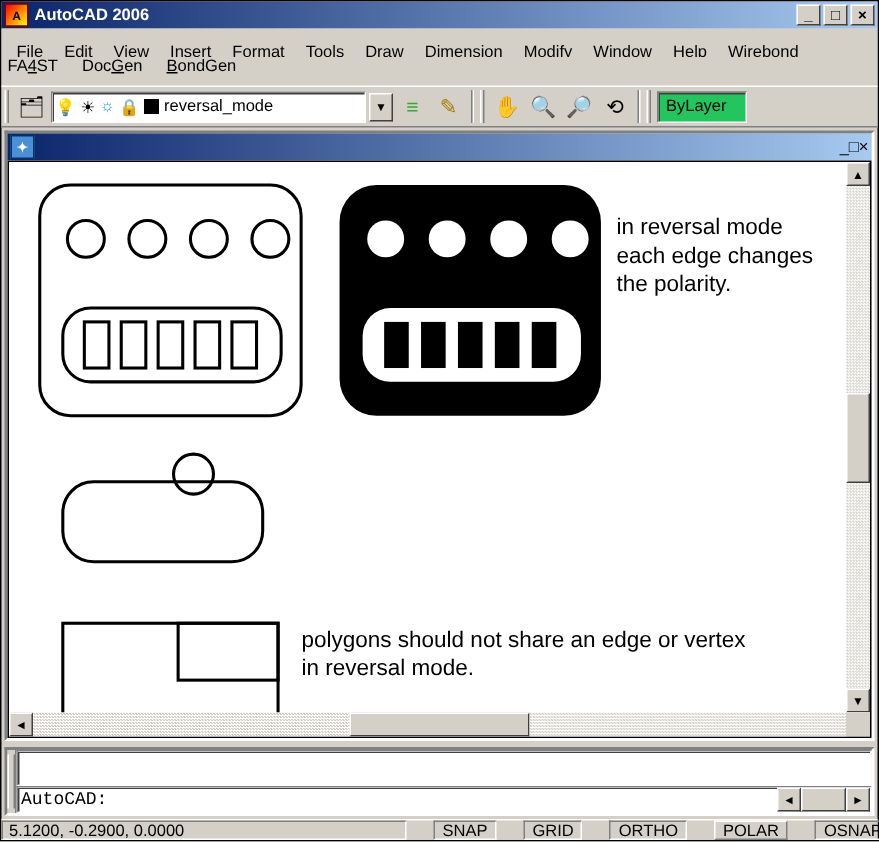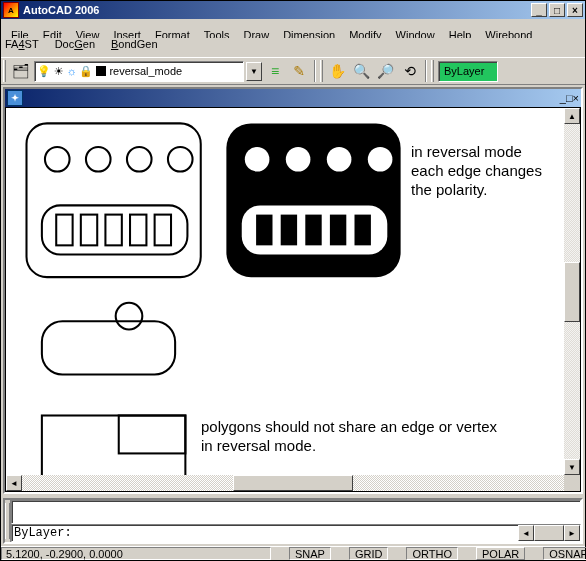--- a/index.html
+++ b/index.html
@@ -432,21 +432,21 @@
       </div>
       <div class="corner"></div>
     </div>
   </div>
 
   <div class="cmd-frame">
     <div class="cmd-grip"></div>
     <div class="cmd-inner">
       <div class="cmd-history"></div>
       <div class="cmd-input-row">
-        <span class="cmd-label">ByLayer:</span>
+        <span class="cmd-label">AutoCAD:</span>
         <span style="flex:1"></span>
         <div class="cmd-scroll">
           <div class="scroll-btn">◄</div>
           <div class="scroll-btn" style="width:30px"></div>
           <div class="scroll-btn">►</div>
         </div>
       </div>
     </div>
   </div>
 

